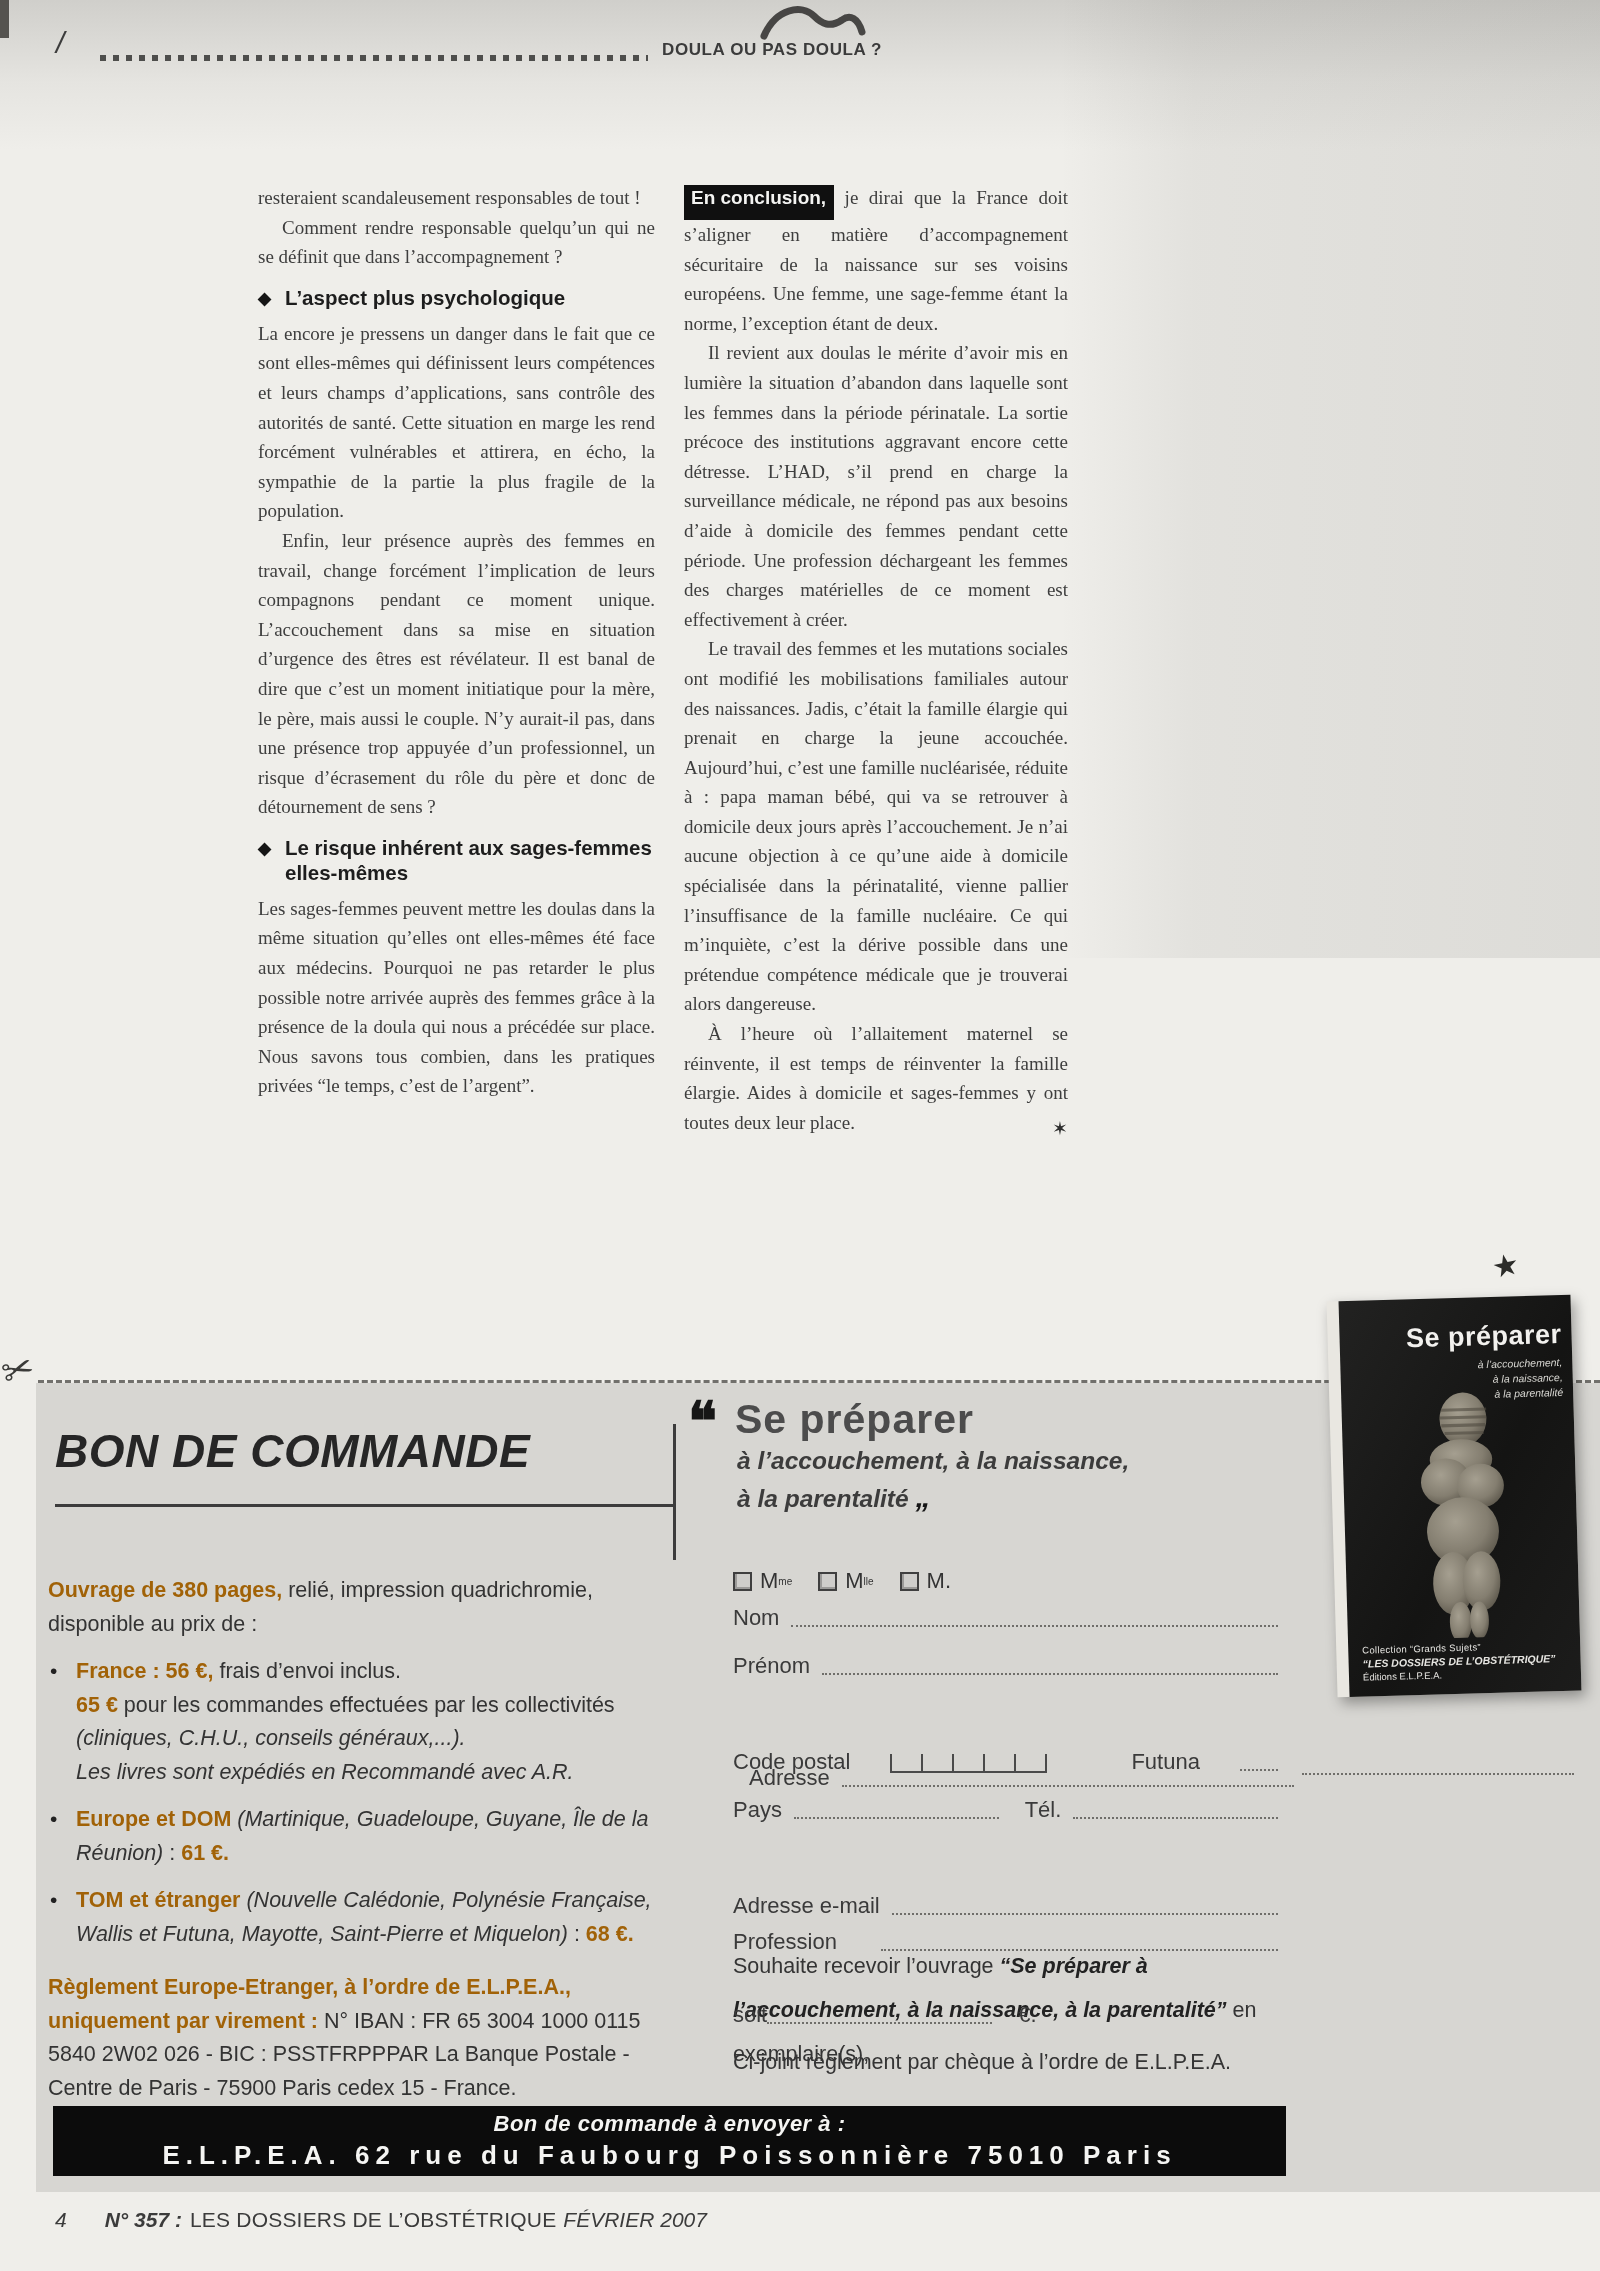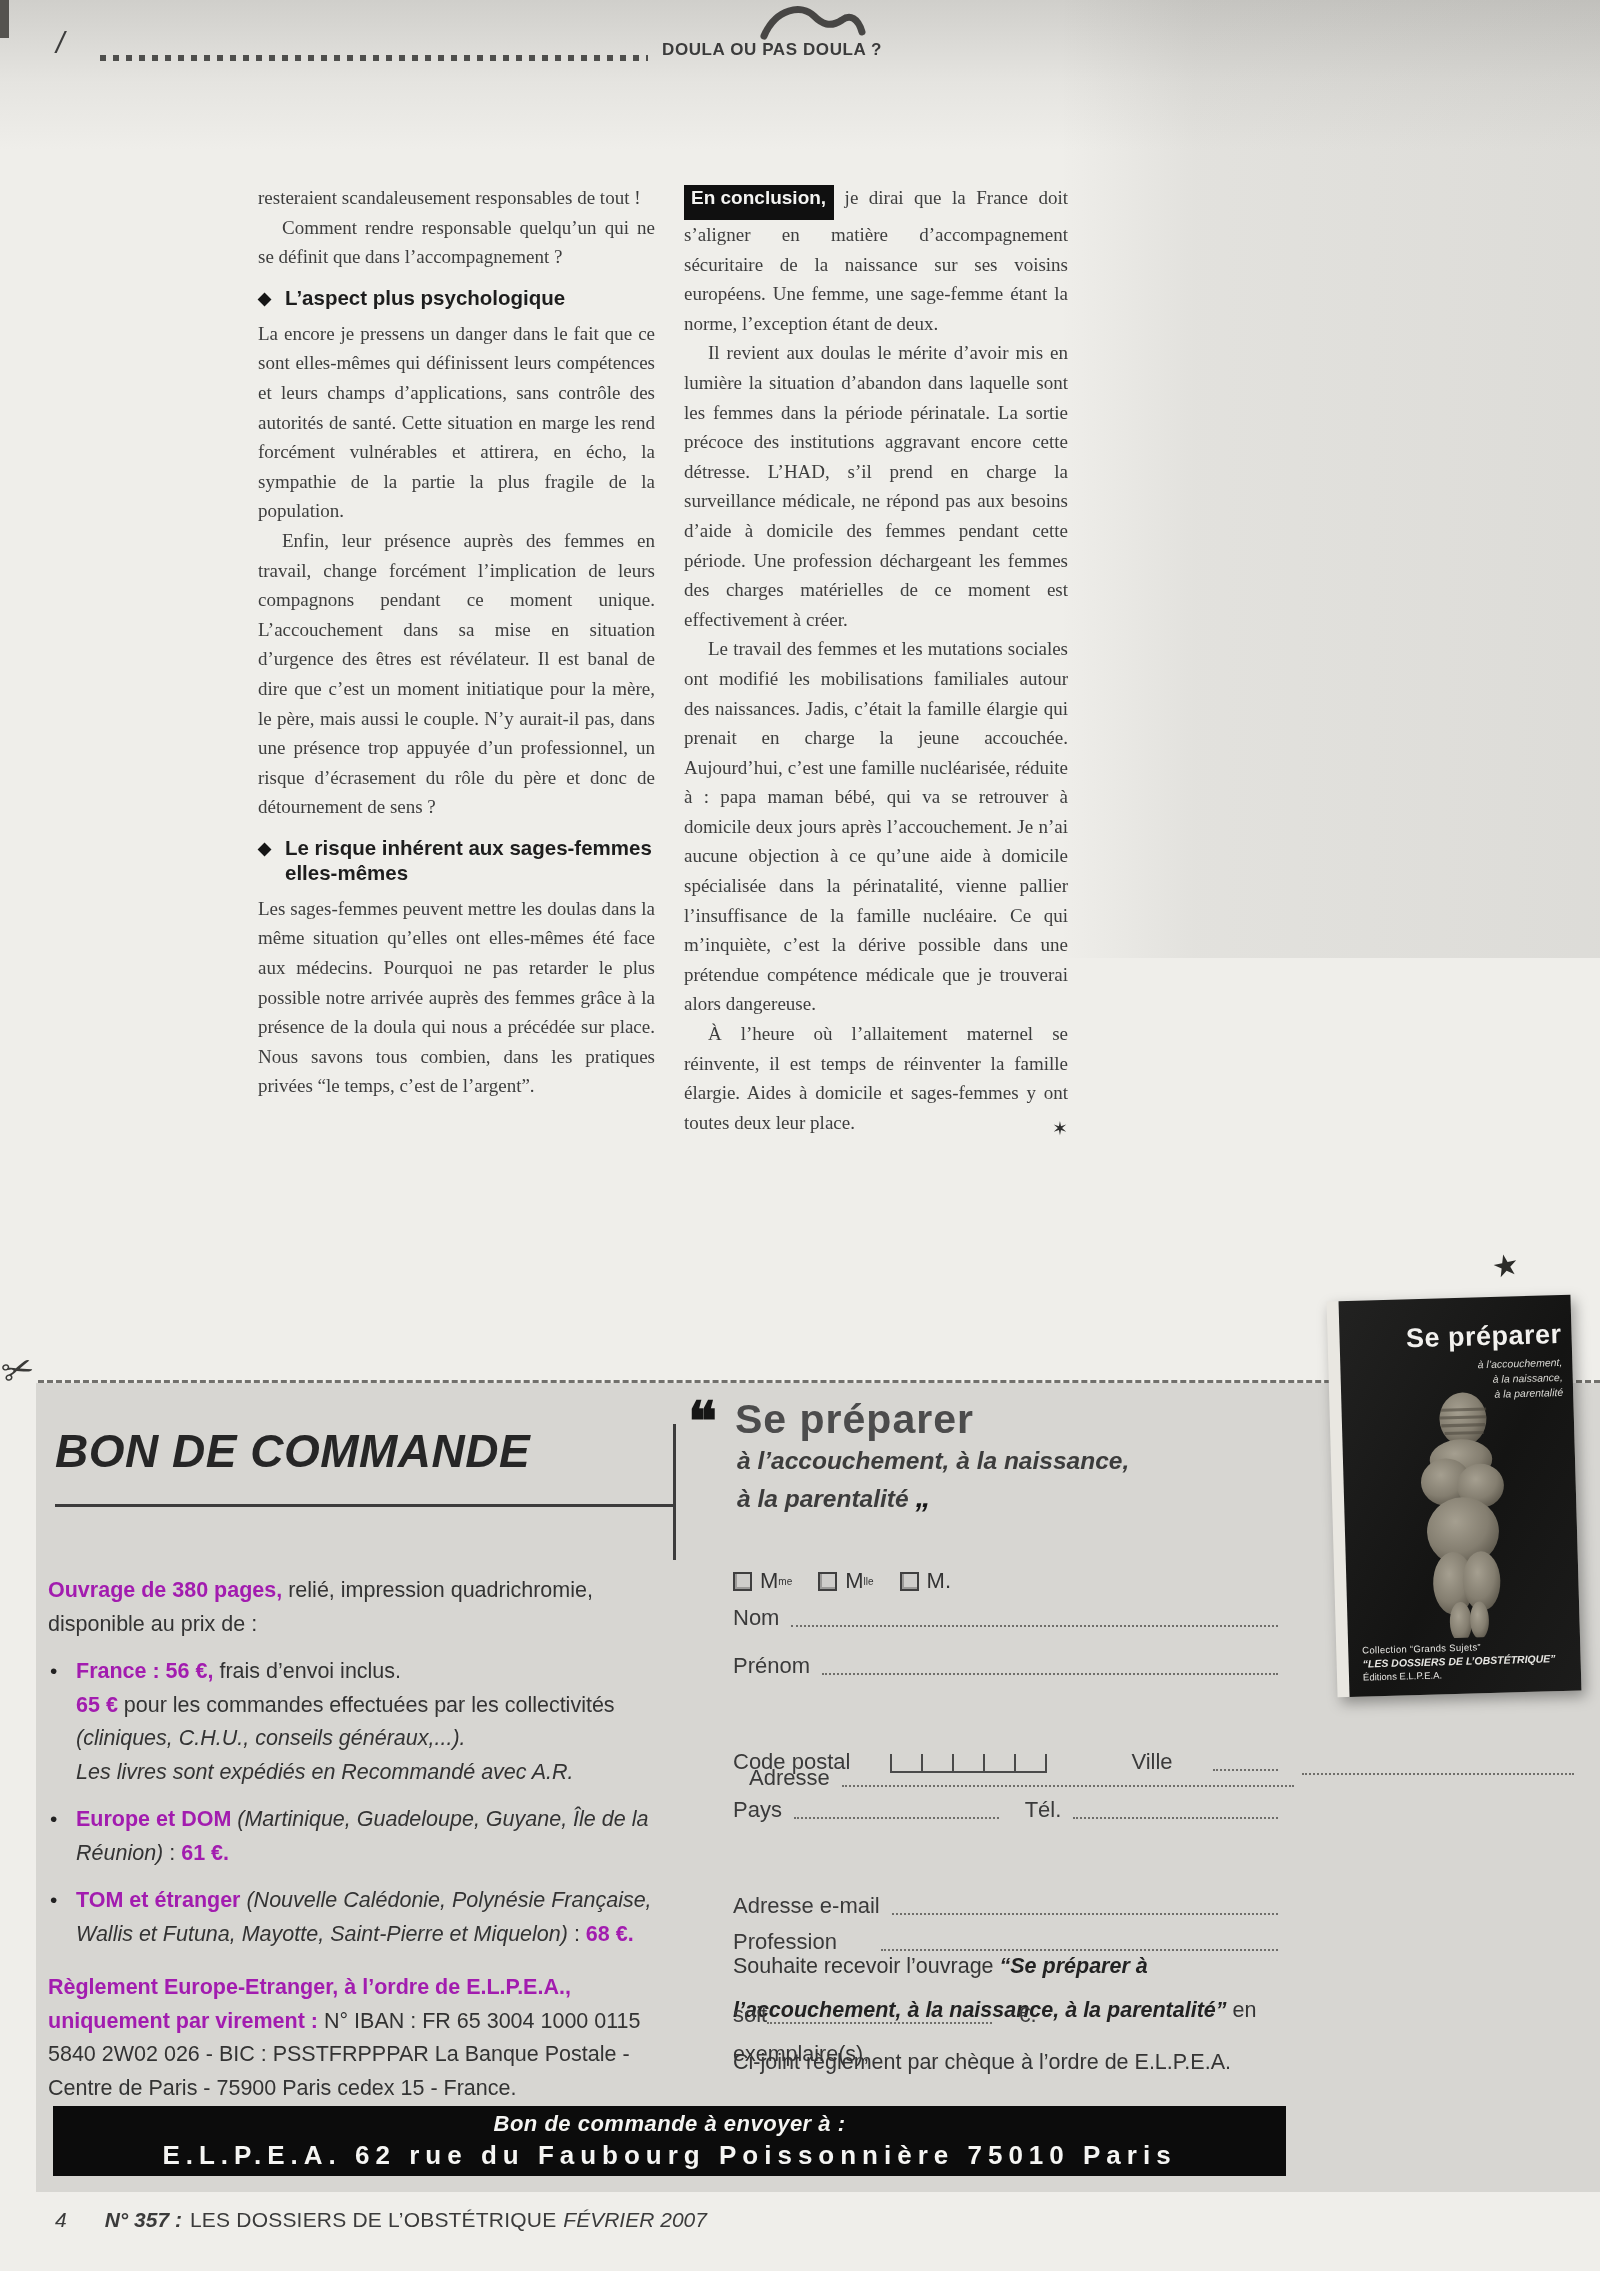--- a/index.html
+++ b/index.html
@@ -41,21 +41,21 @@
   .scissors{left:2px;top:1348px;font-size:38px;color:#3a3a38;transform:rotate(-18deg);}
   .cutline{left:38px;top:1380px;width:1562px;height:0;border-top:3px dashed #5c5b57;opacity:.85;}
 
   
   .form-bg{left:36px;top:1383px;width:1564px;height:809px;background:#d7d6d2;}
   .bdc-title{left:55px;top:1424px;font-size:46px;font-weight:bold;font-style:italic;color:#262626;letter-spacing:.5px;}
   .bdc-rule{left:55px;top:1504px;width:618px;height:3px;background:#3c3c3c;}
   .vdivider{left:673px;top:1424px;width:3px;height:136px;background:#3c3c3c;}
 
   .form-left{left:48px;top:1574px;width:618px;font-size:21.5px;line-height:33.5px;color:#333;}
-  .form-left b{color:#a21caf;}
+  .form-left b{color:#a16207;}
   .form-left p{margin:0;}
   .blt{position:relative;padding-left:28px;margin-top:14px !important;}
   .blt .dot{position:absolute;left:2px;top:-1px;font-size:21px;color:#222;}
   .pay{margin-top:20px !important;}
 
   
   .quote-head{left:688px;top:1396px;width:560px;}
   .quote-open{position:absolute;left:0;top:-6px;font-size:54px;color:#161616;font-weight:bold;}
   .quote-title{margin-left:47px;font-size:41px;font-weight:bold;color:#4c4c4c;letter-spacing:1px;}
   .quote-sub{margin-left:49px;font-size:24.5px;font-weight:bold;font-style:italic;color:#3c3c3c;line-height:36px;}
@@ -219,21 +219,21 @@
   </div>
   <div class="frow" style="top:1748px;gap:28px;">
     <span class="lbl">Code postal</span>
     <span class="cp-boxes">
       <span class="cp-cell"></span>
         <span class="cp-cell"></span>
         <span class="cp-cell"></span>
         <span class="cp-cell"></span>
         <span class="cp-cell"></span>
     </span>
-    <span class="lbl2">Ville</span>
+    <span class="lbl2">Futuna</span>
     <span class="dotfill"></span>
   </div>
   <div class="abs ext-dots"></div>
   <div class="frow" style="top:1796px;">
     <span class="lbl">Pays</span>
     <span class="dotfill"></span>
     <span class="lbl2">Tél.</span>
     <span class="dotfill"></span>
   </div>
   <div class="frow" style="top:1928px;gap:32px;">

